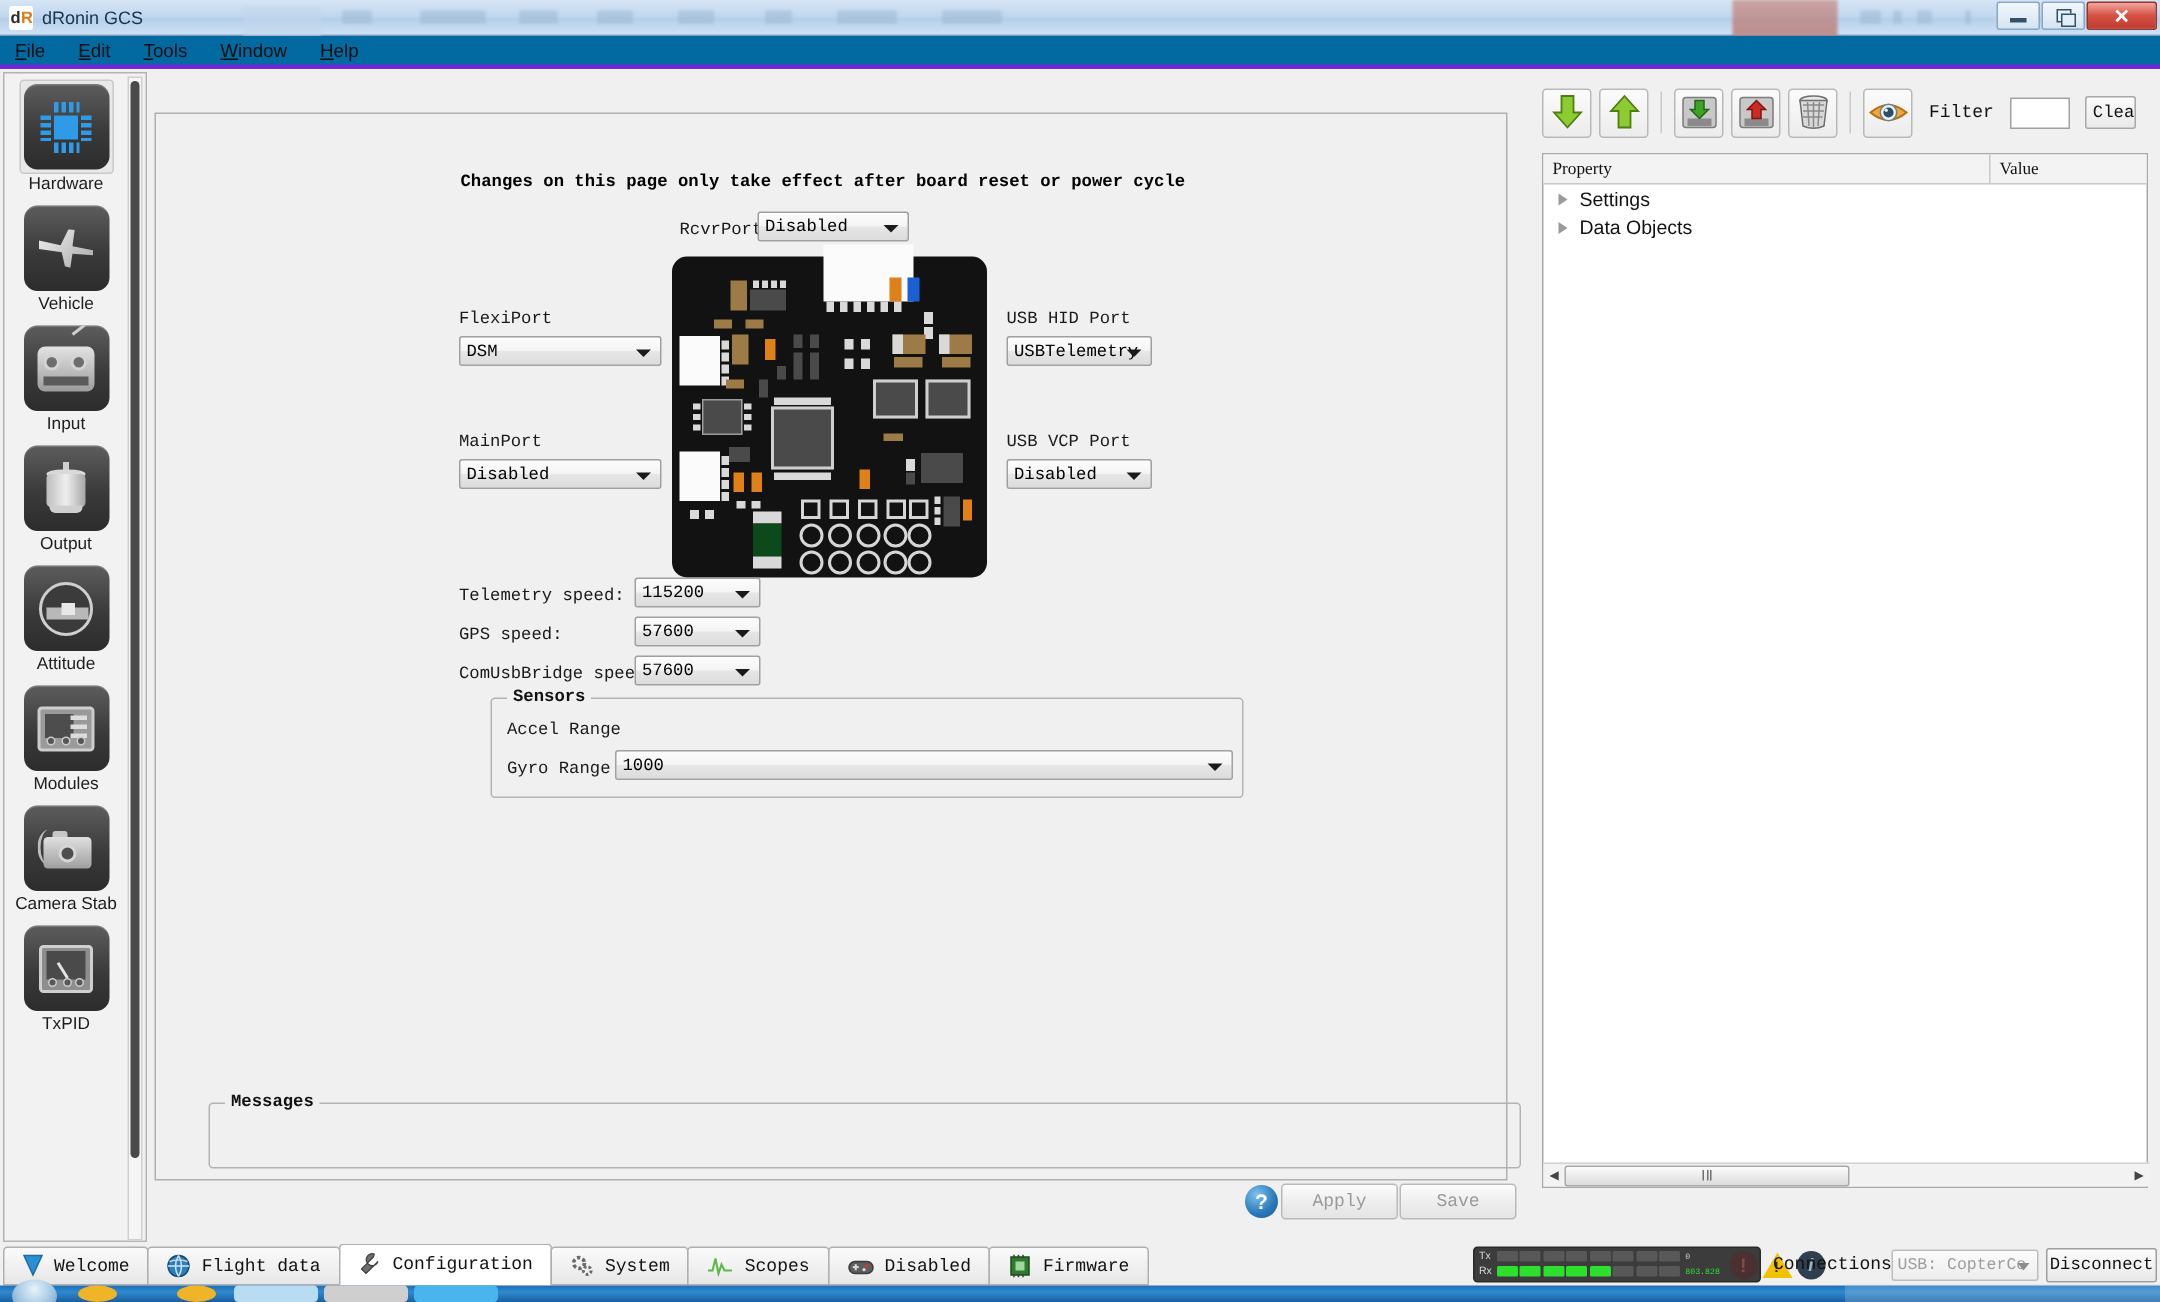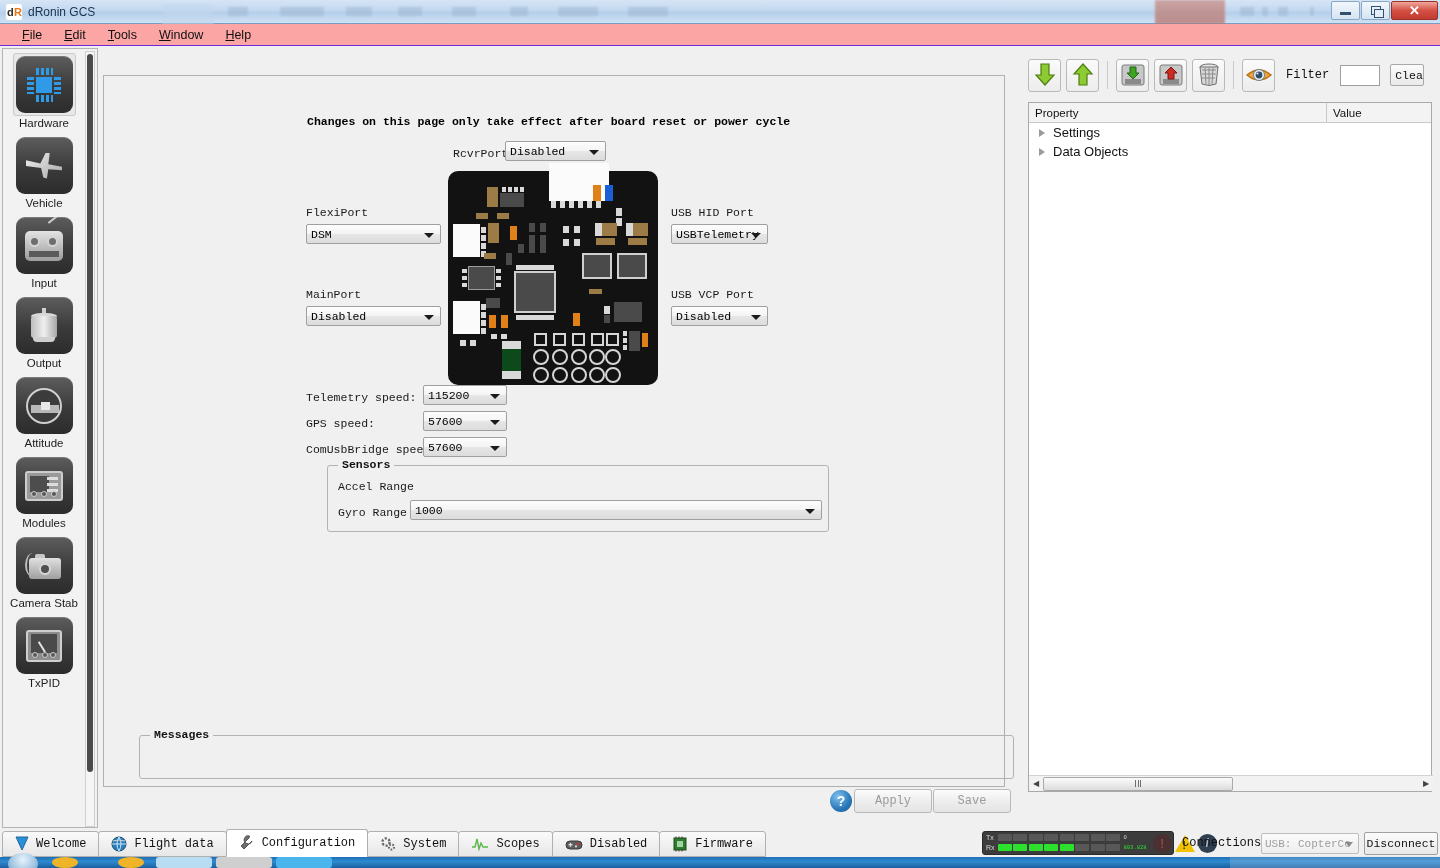--- a/index.html
+++ b/index.html
@@ -43,22 +43,22 @@
     background: linear-gradient(to bottom,#f0a79c,#d35043 50%,#c03c30);
     border-color: #9c3227; color: #fff; font-weight: bold; font-size: 13px;
   }
   .win-min-glyph { width: 11px; height: 3px; border-bottom: 3px solid #33506d; margin-top: 5px;}
   .win-rest-glyph { width: 10px; height: 9px; border: 1.5px solid #33506d; position: relative;}
   .win-rest-glyph:after { content:''; position:absolute; left:2px; top:2px; width:8px; height:7px; border:1.5px solid #33506d; background:#e4eef8;}
 
   
   .menubar {
     position: absolute; left: 0; top: 24px; width: 1440px; height: 22px;
-    background: #fca5a5; border-bottom: 1px solid #6d28d9;
-    display: flex; align-items: center; padding-left: 12px; gap: 2px;
+    background: #0369a1; border-bottom: 3px solid #6d28d9;
+    display: flex; align-items: center; padding-left: 0; gap: 2px;
   }
   .menu-item { padding: 3px 10px; font-size: 12.5px; color: #101010; cursor: default; }
   .menu-item u { text-decoration: underline; }
 
   
   .sidebar {
     position: absolute; left: 2px; top: 48px; width: 96px; height: 780px;
     background: #f2f2f2; border: 1px solid #b4b4b4;
     overflow: hidden;
   }
@@ -202,21 +202,21 @@
     background: linear-gradient(to bottom,#fbfbfb,#e9e9e9);
     font-family: "Liberation Mono", monospace; font-size: 11.5px; color: #111;
     display: flex; align-items: center; overflow: hidden; width: 34px;
   }
   .tree {
     position: absolute; left: 0; top: 50px; width: 404px; height: 690px;
     background: #fff; border: 1px solid #a9a9a9;
   }
   .tree-head { display: flex; height: 20px; background: #f3f3f3; border-bottom: 1px solid #c9c9c9; }
   .tree-head div {
-    font-family: Liberation Sans, sans-serif; font-size: 11.5px; color: #111;
+    font-family: Liberation Serif, serif; font-size: 11.5px; color: #111;
     display: flex; align-items: center; padding-left: 6px;
   }
   .th-prop { width: 298px; border-right: 1px solid #c9c9c9; }
   .th-val { flex: 1; }
   .tree-row { display: flex; align-items: center; height: 19px; padding-left: 10px; font-size: 13px; color: #111; }
   .tw { width: 0; height: 0; border-top: 4px solid transparent; border-bottom: 4px solid transparent; border-left: 6px solid #9a9a9a; margin-right: 8px; }
   .hscroll {
     position: absolute; left: 0; bottom: 0; width: 404px; height: 16px;
     background: #f2f2f2; border-top: 1px solid #d2d2d2; display: flex; align-items: center;
   }

